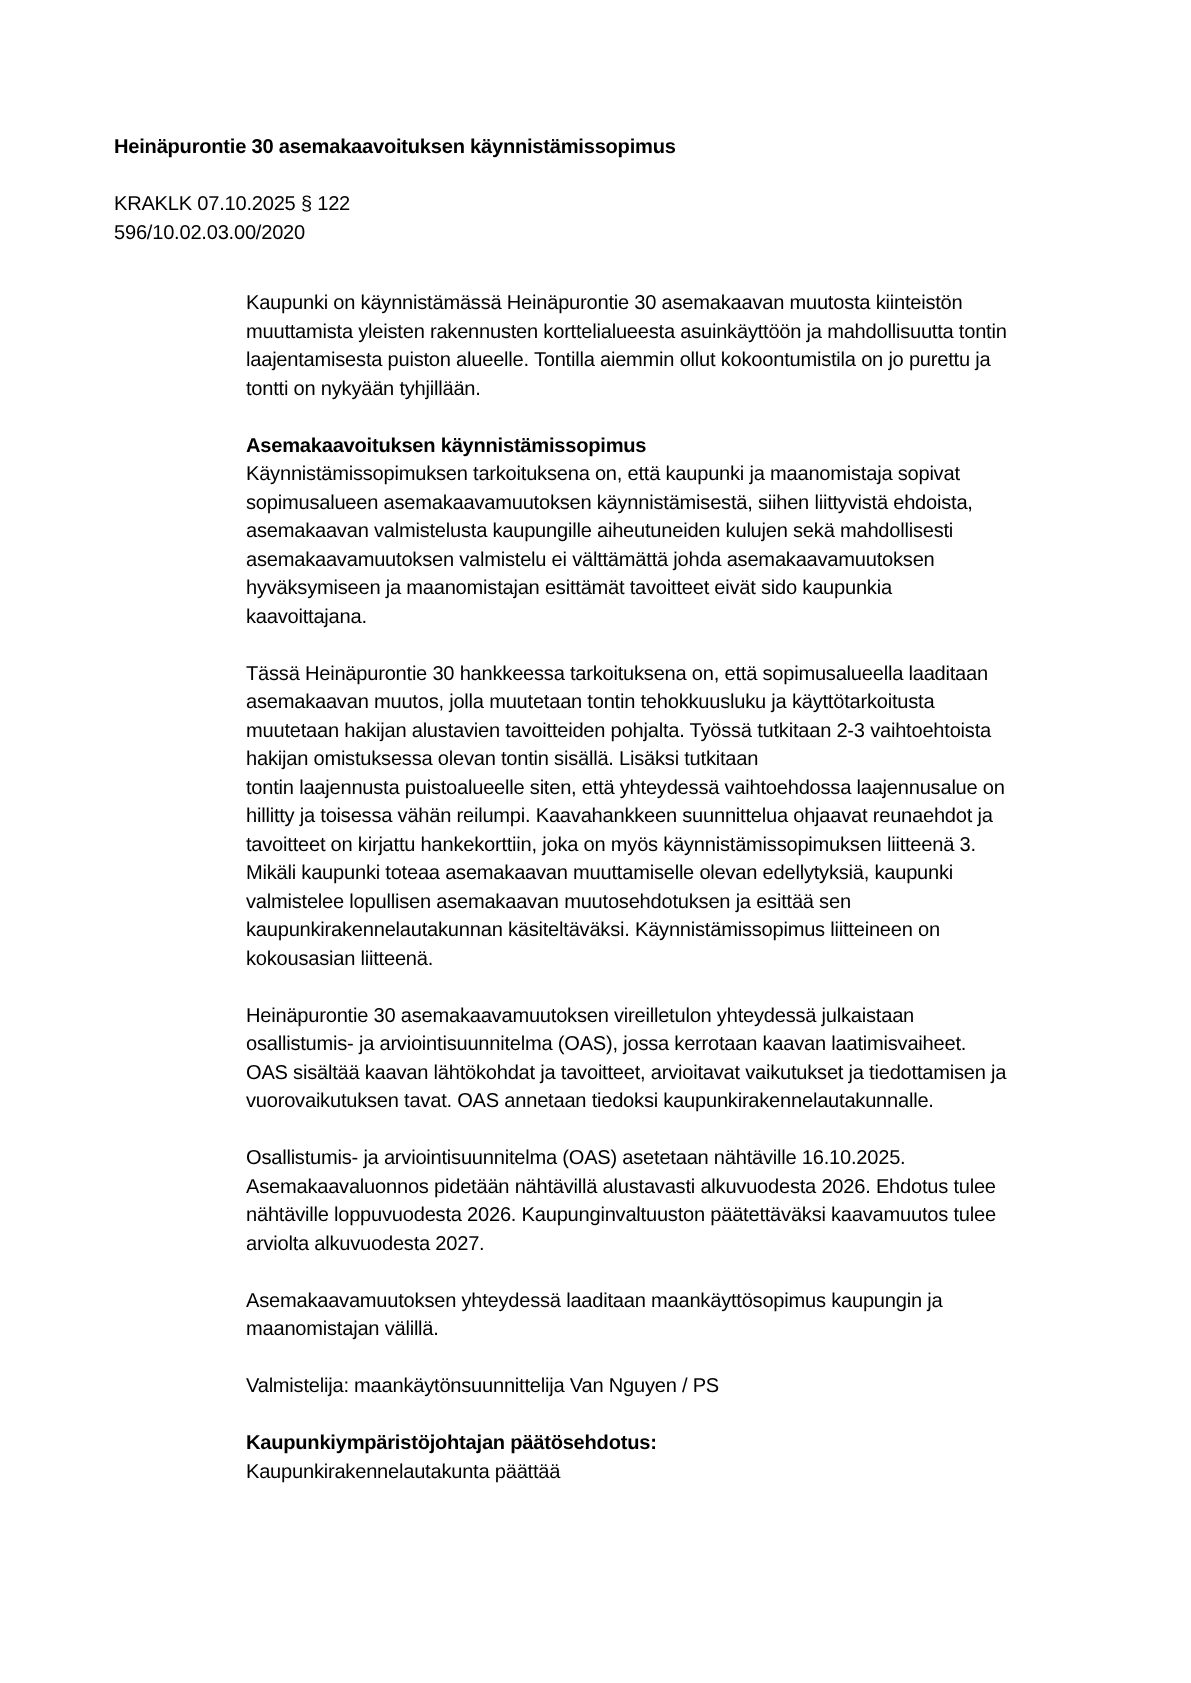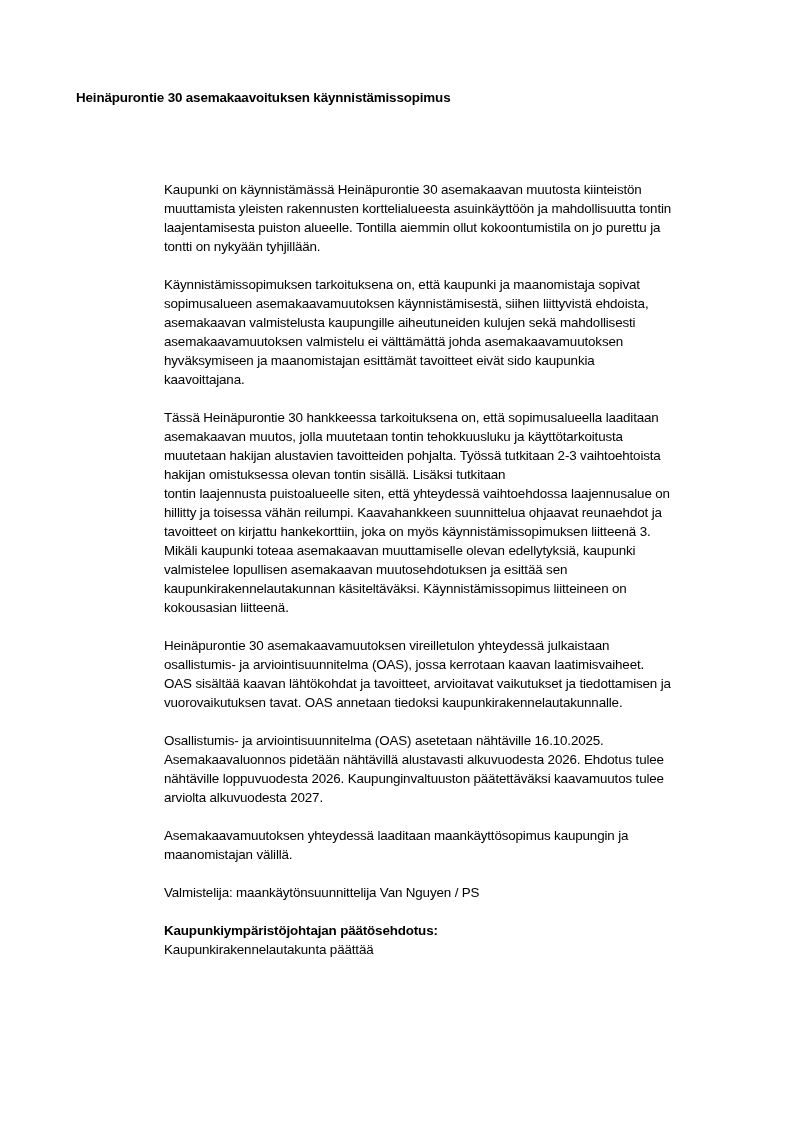--- a/index.html
+++ b/index.html
@@ -39,50 +39,55 @@
       top: 126px;
     }
     .meta div { white-space: nowrap; }
     .body {
       position: absolute;
       left: 164px;
       top: 180px;
       width: 580px;
     }
     .para {
-      margin: 0 0 19px 0;
+      margin: 12px 0 19px 0;
     }
     .line {
       display: block;
       white-space: nowrap;
     }
     .heading {
       font-weight: bold;
       display: block;
       white-space: nowrap;
     }
   </style>
 </head>
 <body>
 
 <div class="page">
 
   <div class="doc-title">Heinäpurontie 30 asemakaavoituksen käynnistämissopimus</div>
 
+  <div class="meta">
+    <div>KRAKLK 07.10.2025 § 122</div>
+    <div>596/10.02.03.00/2020</div>
+  </div>
 
   <div class="body">
 
     <div class="para">
       <span class="line">Kaupunki on käynnistämässä Heinäpurontie  30 asemakaavan muutosta kiinteistön</span>
       <span class="line">muuttamista yleisten rakennusten korttelialueesta asuinkäyttöön ja mahdollisuutta tontin</span>
       <span class="line">laajentamisesta puiston alueelle. Tontilla aiemmin ollut kokoontumistila on jo purettu ja</span>
       <span class="line">tontti on nykyään tyhjillään.</span>
     </div>
 
     <div class="para">
+      <span class="heading">Asemakaavoituksen käynnistämissopimus</span>
       <span class="line">Käynnistämissopimuksen tarkoituksena on, että kaupunki ja maanomistaja sopivat</span>
       <span class="line">sopimusalueen asemakaavamuutoksen käynnistämisestä, siihen liittyvistä ehdoista,</span>
       <span class="line">asemakaavan valmistelusta kaupungille aiheutuneiden kulujen sekä mahdollisesti</span>
       <span class="line">asemakaavamuutoksen valmistelu ei välttämättä johda asemakaavamuutoksen</span>
       <span class="line">hyväksymiseen ja maanomistajan esittämät tavoitteet eivät sido kaupunkia</span>
       <span class="line">kaavoittajana.</span>
     </div>
 
     <div class="para">
       <span class="line">Tässä Heinäpurontie 30 hankkeessa tarkoituksena on, että sopimusalueella laaditaan</span>

